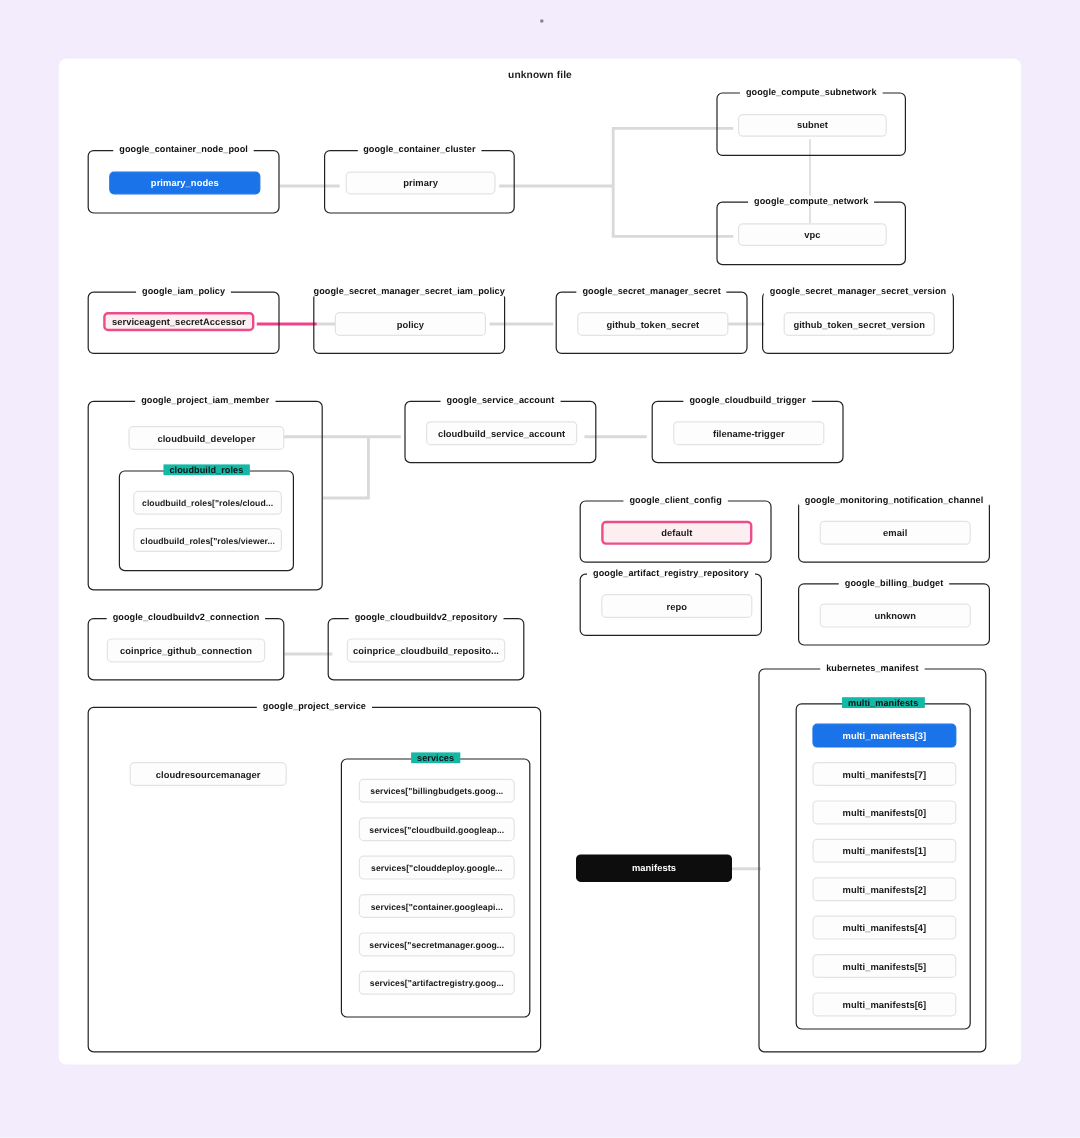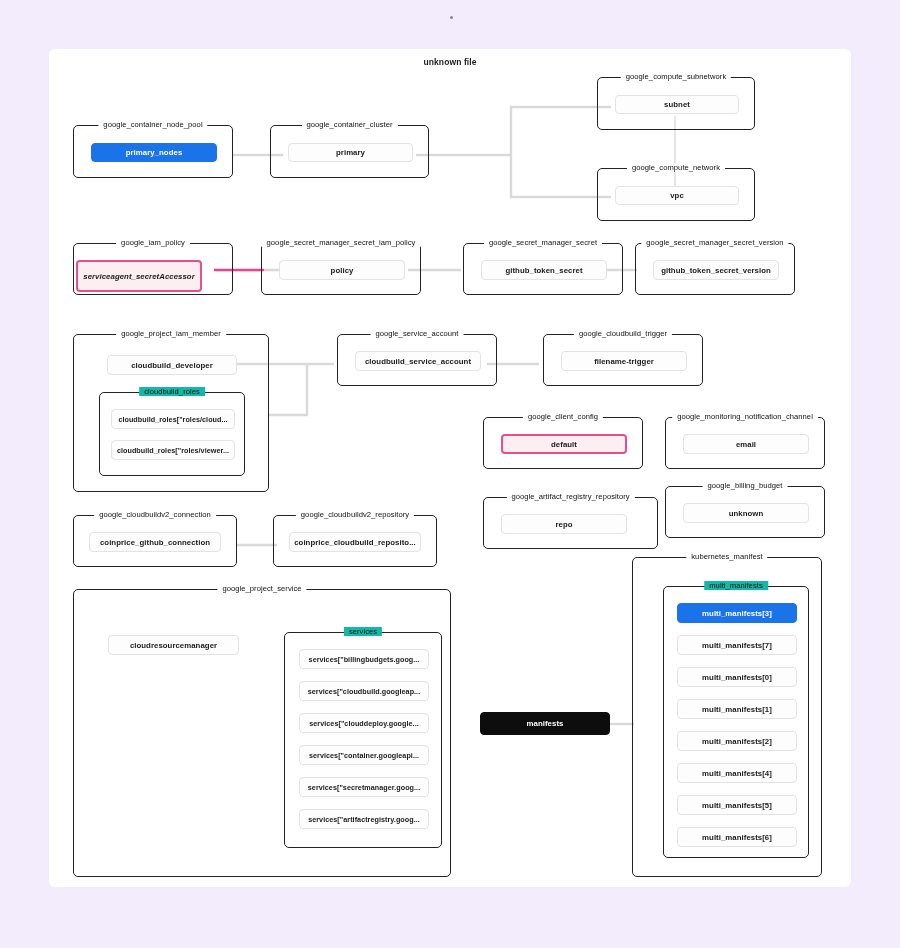--- a/index.html
+++ b/index.html
@@ -34,21 +34,21 @@
   .group{
     position:absolute;
     border:1.6px solid #222;
     border-radius:5px;
     box-sizing:border-box;
     background:transparent;
   }
   .group > .glabel{
     position:absolute;top:-6.5px;left:50%;transform:translateX(-50%);
     background:#ffffff;padding:0 5px;
-    font-size:7.6px;font-weight:normal;color:#111;white-space:nowrap;
+    font-size:7.6px;font-weight:bold;color:#111;white-space:nowrap;
     letter-spacing:.05px;
   }
   .group.nested{border-width:1.6px;}
   .group.nested > .glabel{background:#14b8a6;}
 
   
   .node{
     position:absolute;box-sizing:border-box;
     border:1px solid #e3e3e3;
     border-radius:4px;
@@ -129,21 +129,21 @@
       <div class="node" style="left:17px;top:17px;width:124px;height:19px;">subnet</div>
     </div>
 
     <div class="group" style="left:548px;top:119px;width:158px;height:53px;">
       <span class="glabel">google_compute_network</span>
       <div class="node" style="left:17px;top:17px;width:124px;height:19px;">vpc</div>
     </div>
 
     <div class="group" style="left:24px;top:194px;width:160px;height:52px;">
       <span class="glabel">google_iam_policy</span>
-      <div class="node pink" style="left:2px;top:16px;width:126px;height:32px;font-style:italic;">serviceagent_secretAccessor</div>
+      <div class="node pink" style="left:12px;top:16px;width:126px;height:16px;">serviceagent_secretAccessor</div>
     </div>
 
     <div class="group" style="left:212px;top:194px;width:160px;height:52px;">
       <span class="glabel">google_secret_manager_secret_iam_policy</span>
       <div class="node" style="left:17px;top:16px;width:126px;height:20px;">policy</div>
     </div>
 
     <div class="group" style="left:414px;top:194px;width:160px;height:52px;">
       <span class="glabel">google_secret_manager_secret</span>
       <div class="node" style="left:17px;top:16px;width:126px;height:20px;">github_token_secret</div>
@@ -178,21 +178,21 @@
     <div class="group" style="left:434px;top:368px;width:160px;height:52px;">
       <span class="glabel">google_client_config</span>
       <div class="node pink" style="left:17px;top:16px;width:126px;height:20px;">default</div>
     </div>
 
     <div class="group" style="left:616px;top:368px;width:160px;height:52px;">
       <span class="glabel">google_monitoring_notification_channel</span>
       <div class="node" style="left:17px;top:16px;width:126px;height:20px;">email</div>
     </div>
 
-    <div class="group" style="left:434px;top:448px;width:175px;height:52px;padding-left:31px;">
+    <div class="group" style="left:434px;top:429px;width:152px;height:52px;padding-left:31px;">
       <span class="glabel">google_artifact_registry_repository</span>
       <div class="node" style="left:17px;top:16px;width:126px;height:20px;">repo</div>
     </div>
 
     <div class="group" style="left:616px;top:437px;width:160px;height:52px;">
       <span class="glabel">google_billing_budget</span>
       <div class="node" style="left:17px;top:16px;width:126px;height:20px;">unknown</div>
     </div>
 
     <div class="group" style="left:24px;top:466px;width:164px;height:52px;">

